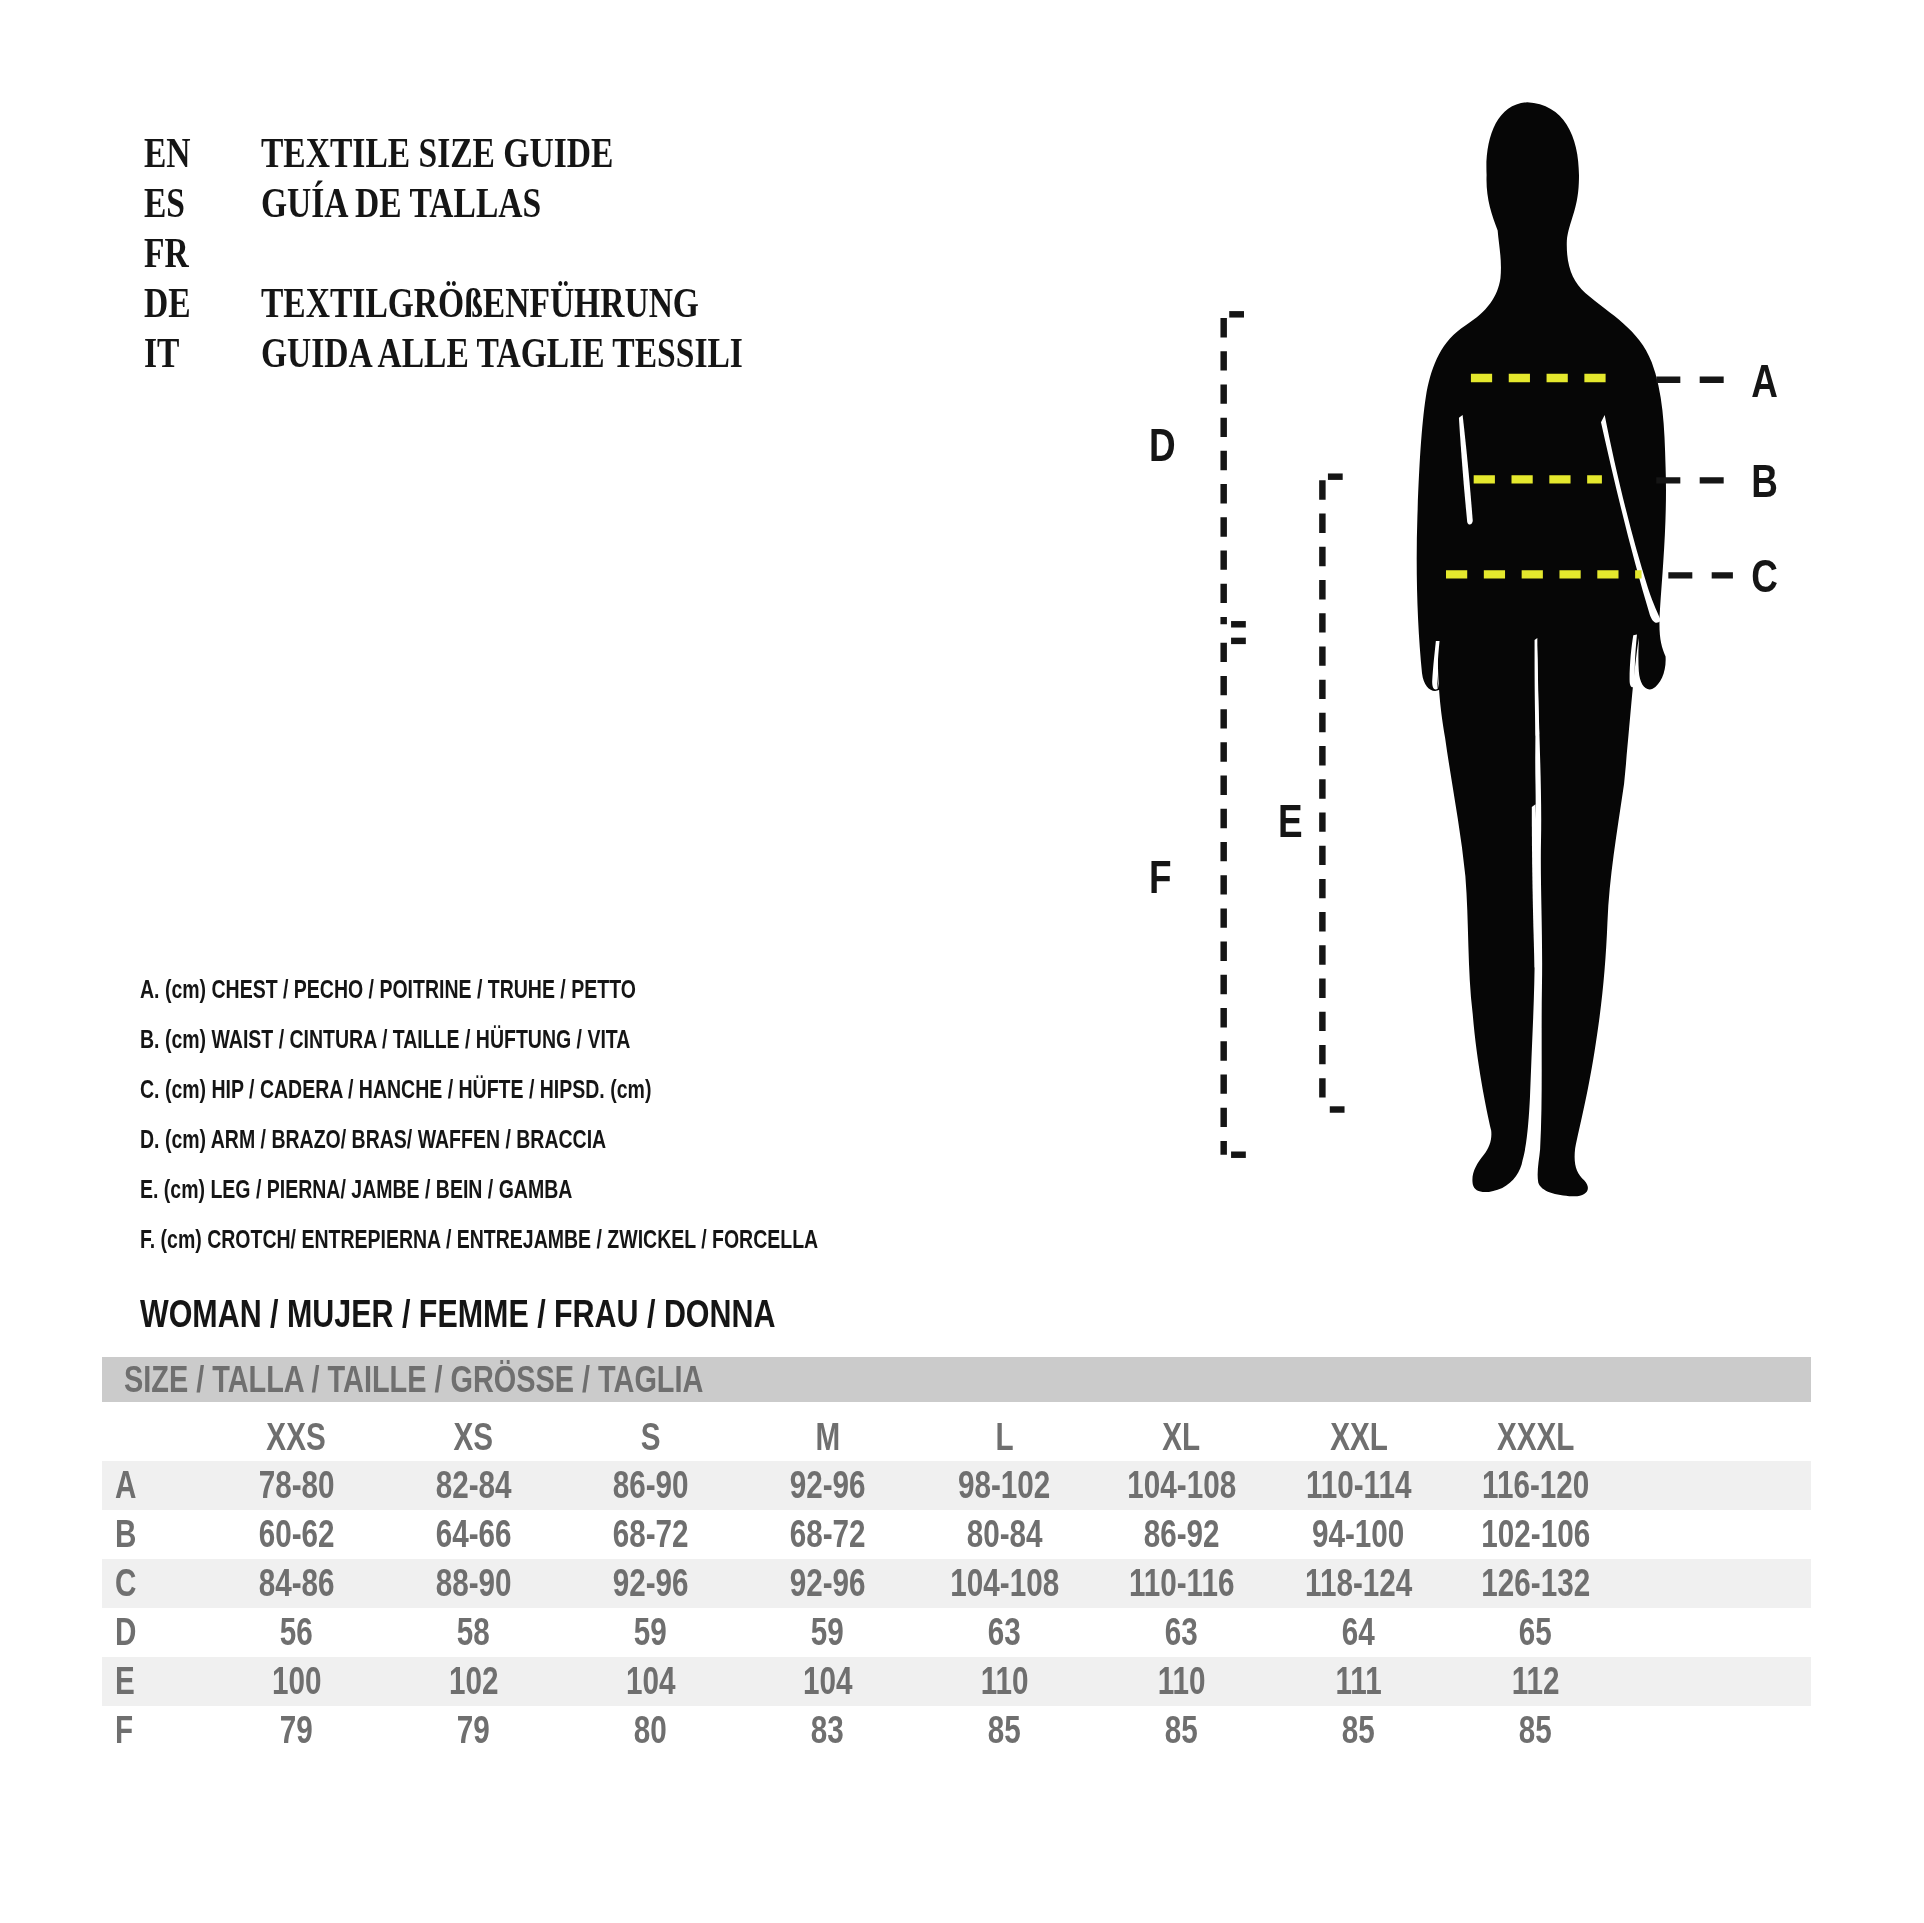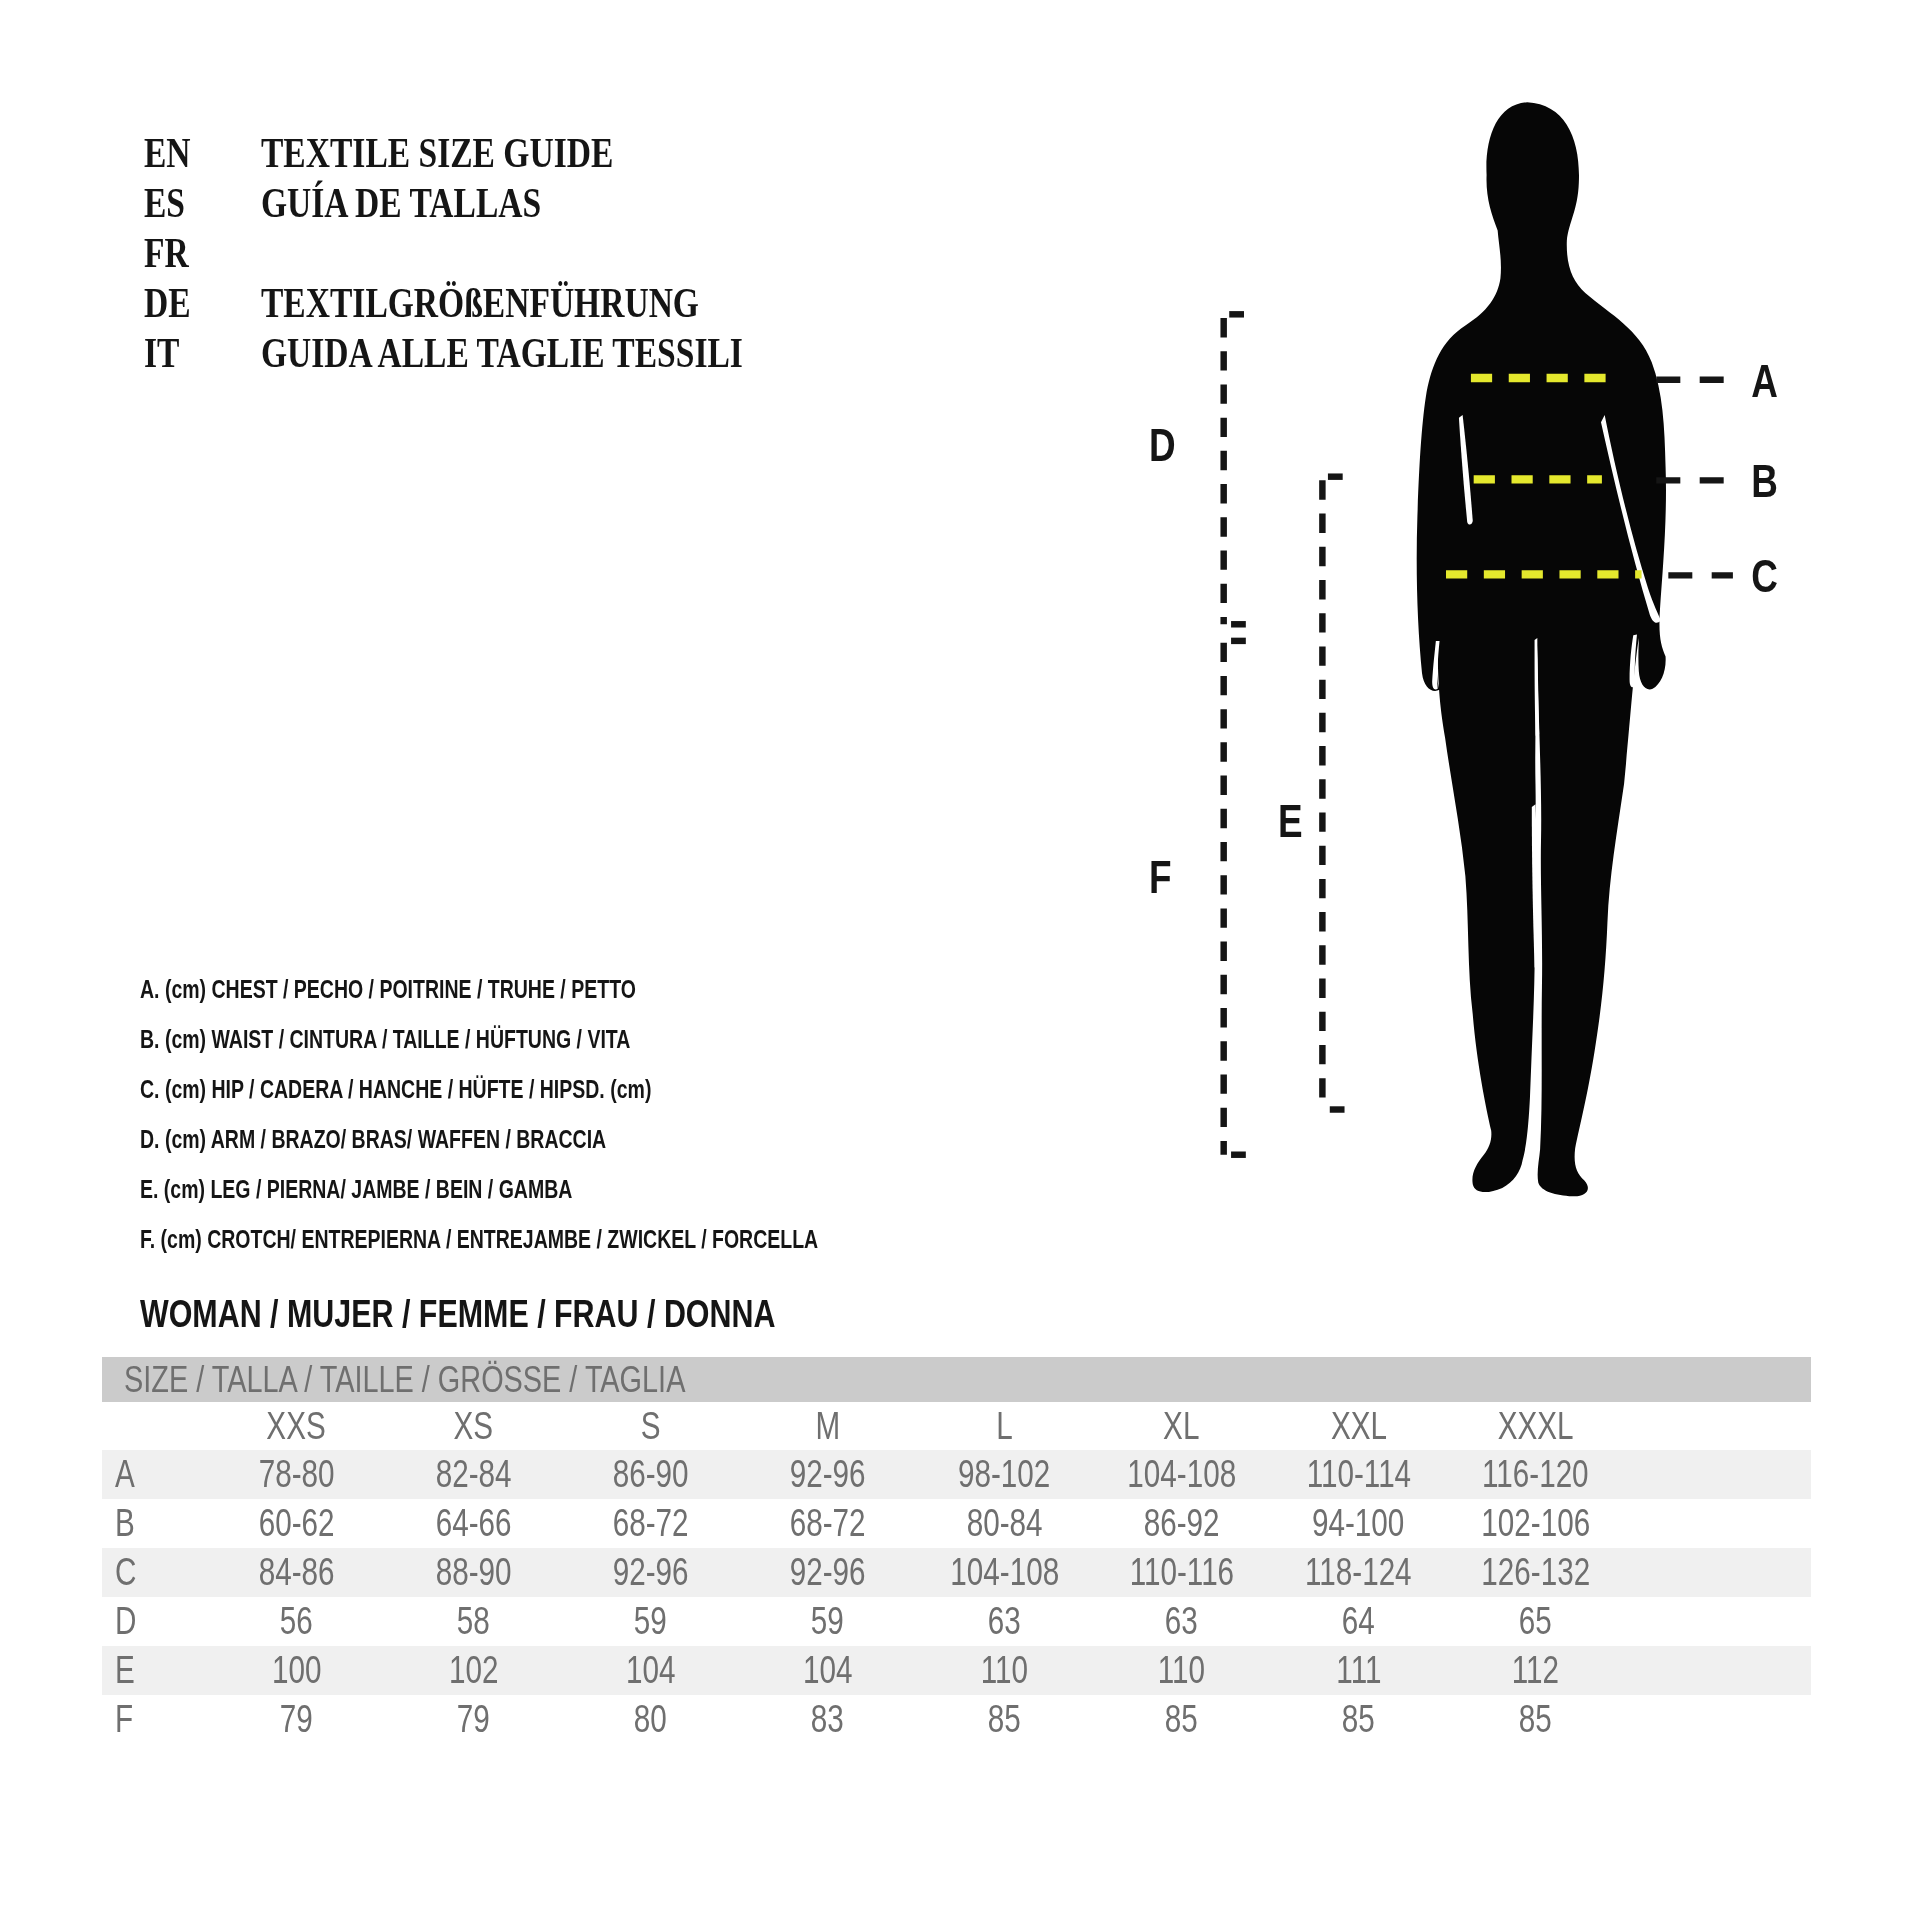--- a/index.html
+++ b/index.html
@@ -19,24 +19,24 @@
   .lang-block{position:absolute;left:144px;top:128px;font-family:Liberation Serif, serif;}
   .lang-row{display:flex;height:50px;line-height:50px;font-size:43px;font-weight:bold;}
   .lang-code{width:117px;flex:0 0 117px;}
   
   .legend-block{position:absolute;left:140px;top:964px;}
   .legend-row{height:50px;line-height:50px;font-size:25px;font-weight:bold;}
   
   .audience{position:absolute;left:140px;top:1289px;height:50px;line-height:50px;font-size:39px;font-weight:bold;}
 
   
-  .size-table{position:absolute;left:102px;top:1357px;width:1709px;font-weight:normal;}
+  .size-table{position:absolute;left:102px;top:1357px;width:1709px;font-weight:bold;}
   .size-table .bar{height:45px;line-height:46px;background:#cbcbcb;color:#6f6f6f;font-size:37px;padding-left:22px;box-sizing:border-box;}
   .trow{display:grid;grid-template-columns:106px repeat(8,177px) 1fr;}
-  .thead-row{height:48px;line-height:48px;color:#6f6f6f;font-size:38px;}
+  .thead-row{height:48px;line-height:48px;color:#6f6f6f;font-size:38px;margin-top:11px;}
   .drow{height:49px;line-height:49px;color:#6f6f6f;font-size:38px;}
   .drow.shade{background:#f0f0f0;}
   .cell{text-align:center;overflow:visible;}
   .rlabel{text-align:left;padding-left:13px;}
 
   
   .figure-svg{position:absolute;left:1089px;top:78px;width:738px;height:1135px;}
   .figure-svg text{font-family:"Liberation Sans","DejaVu Sans",sans-serif;font-size:50px;font-weight:bold;fill:#151515;}
 </style>
 </head>

